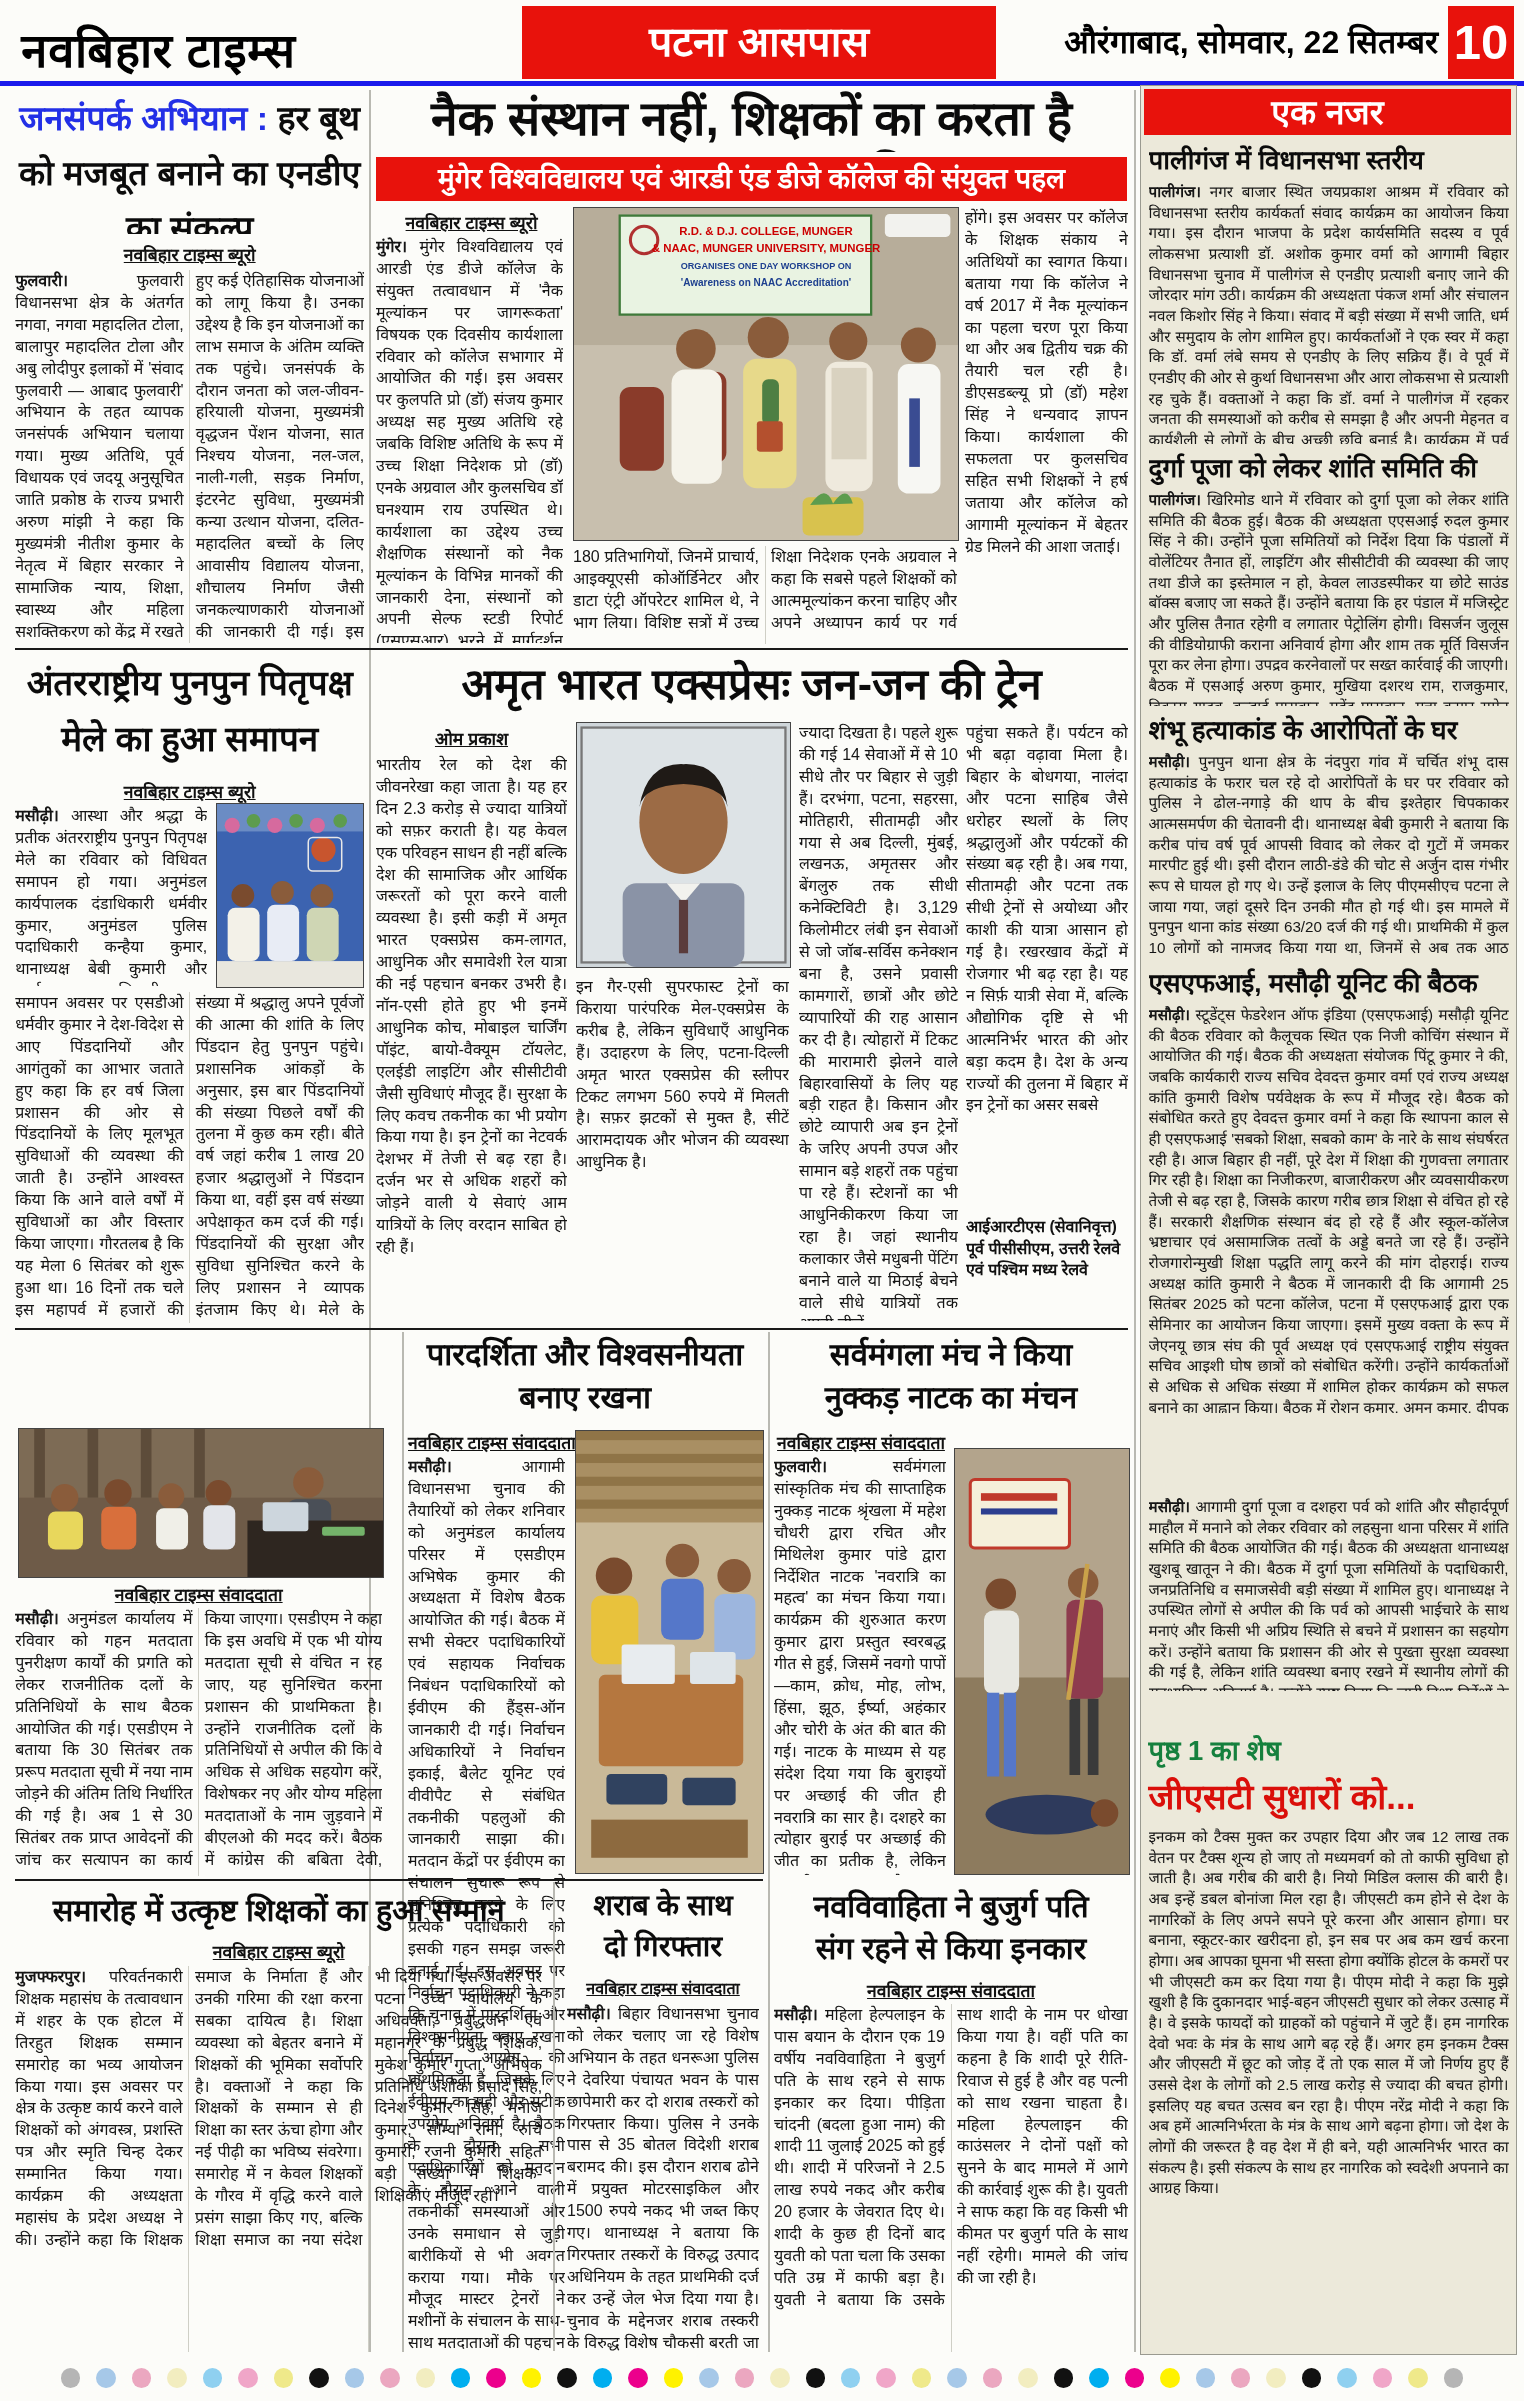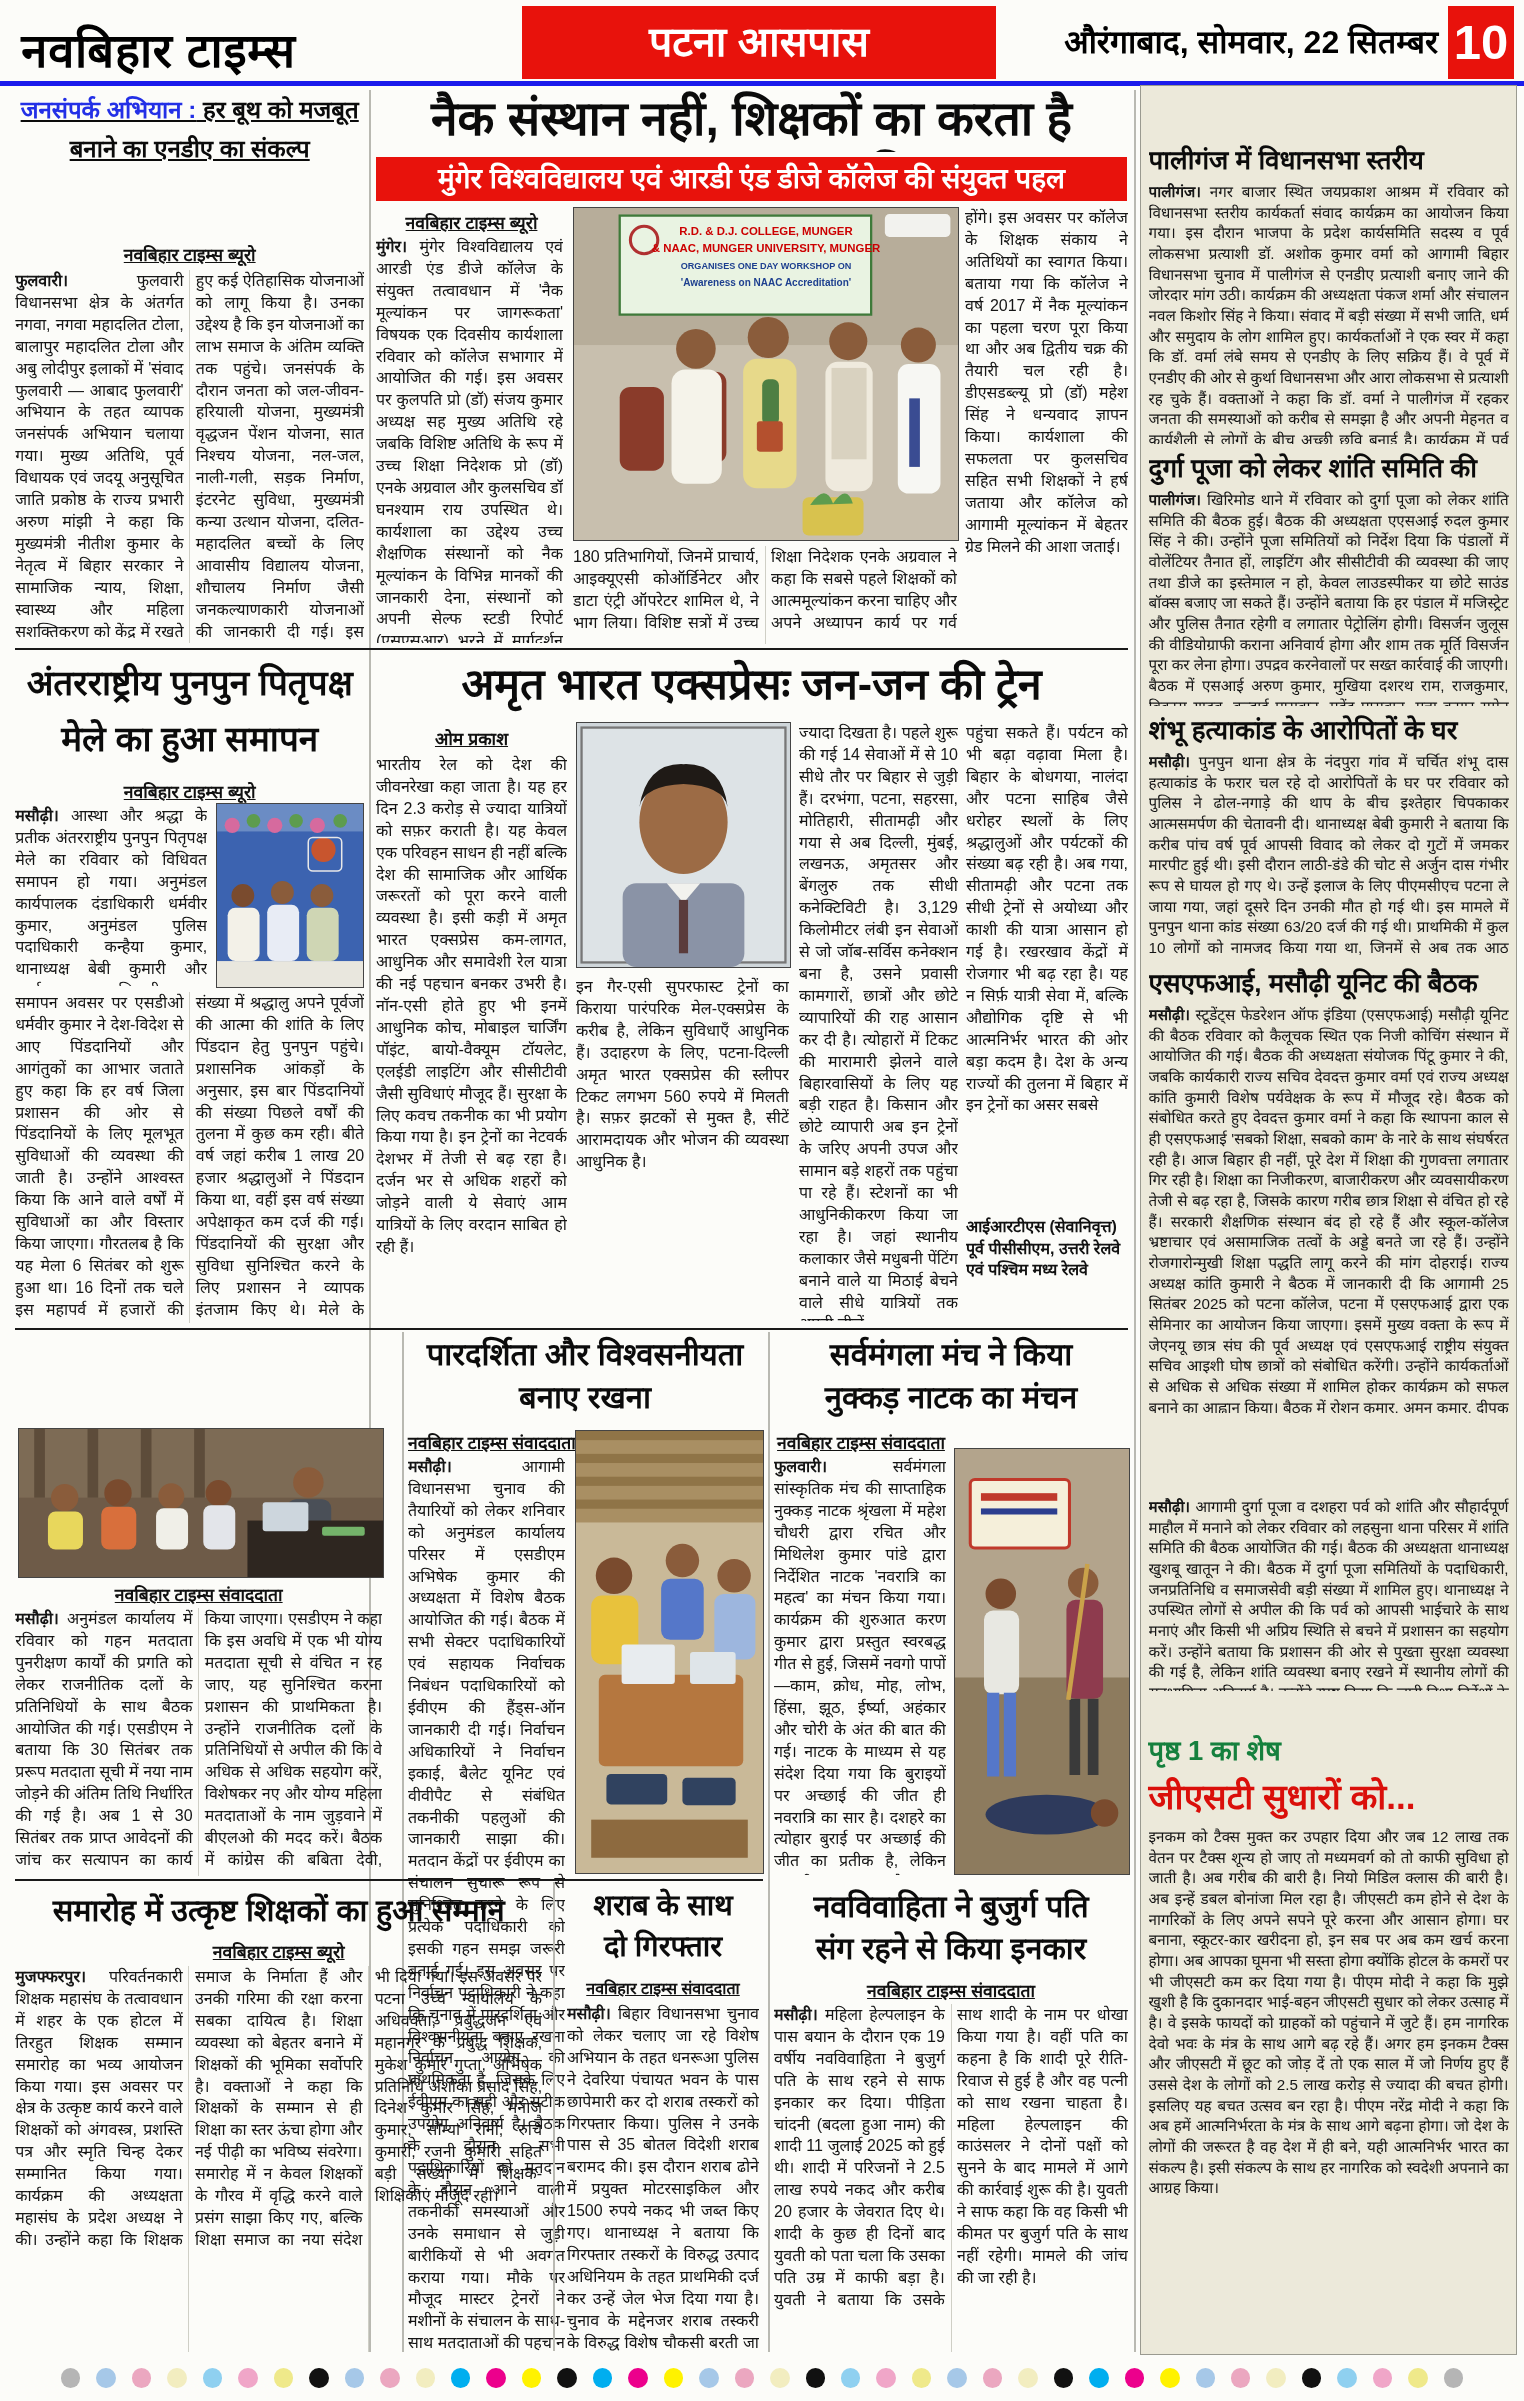--- a/index.html
+++ b/index.html
@@ -9,21 +9,21 @@
   
   .masthead{font-size:47px;font-weight:800;letter-spacing:0.8px;color:#000;}
   .section-box{background:#e8120c;color:#fff;font-size:41px;font-weight:800;text-align:center;}
   .date-line{font-size:32px;font-weight:700;text-align:right;color:#000;}
   .page-num{background:#e8120c;color:#fff;font-size:49px;font-weight:800;text-align:center;}
   .blue-rule{background:#1b1bec;}
   .h-rule{background:#1a1a1a;}
   .v-rule{background:#b9b9b2;width:1.5px;}
   
   .hl{font-weight:800;color:#0b0b0b;text-align:center;}
-  .hl-left{font-size:24px;line-height:1.62;text-decoration:underline;}
+  .hl-left{font-size:34px;line-height:1.62;}
   .hl-accent{color:#2330e6;}
   .hl-main{font-size:48px;line-height:1.2;}
   .red-bar{background:#e8120c;color:#fff;font-weight:800;font-size:28px;text-align:center;}
   .hl-mid{font-size:35px;line-height:1.6;}
   .hl-amrit{font-size:43px;line-height:1.3;}
   .hl-b3{font-size:31px;line-height:1.38;}
   .hl-b4{font-size:30.5px;line-height:1.38;}
   
   .byline{font-weight:700;font-size:17.5px;text-align:center;text-decoration:underline;white-space:nowrap;}
   .body-text{font-size:16px;line-height:1.37;text-align:justify;overflow:hidden;color:#151515;}
@@ -104,20 +104,21 @@
   </div>
 
   <div class="abs body-text" style="left:376px;top:236px;width:187px;height:407px;">
     <span class="dateline">मुंगेर।</span>
     <span>मुंगेर विश्वविद्यालय एवं आरडी एंड डीजे कॉलेज के संयुक्त तत्वावधान में 'नैक मूल्यांकन पर जागरूकता' विषयक एक दिवसीय कार्यशाला रविवार को कॉलेज सभागार में आयोजित की गई। इस अवसर पर कुलपति प्रो (डॉ) संजय कुमार अध्यक्ष सह मुख्य अतिथि रहे जबकि विशिष्ट अतिथि के रूप में उच्च शिक्षा निदेशक प्रो (डॉ) एनके अग्रवाल और कुलसचिव डॉ घनश्याम राय उपस्थित थे। कार्यशाला का उद्देश्य उच्च शैक्षणिक संस्थानों को नैक मूल्यांकन के विभिन्न मानकों की जानकारी देना, संस्थानों को अपनी सेल्फ स्टडी रिपोर्ट (एसएसआर) भरने में मार्गदर्शन देना तथा संस्थागत प्रदर्शन सुधार हेतु उपाय सुझाना था। कार्यशाला के संयोजक कॉलेज के प्राचार्य प्रो (डॉ) बिजेंद्र कुमार थे। संचालन कार्यक्रम समन्वयक मुनींद्र कुमार सिंह ने किया। विश्वविद्यालय के 35 कॉलेजों से</span>
   </div>
   <div class="abs body-text" style="left:965px;top:207px;width:163px;height:436px;">होंगे। इस अवसर पर कॉलेज के शिक्षक संकाय ने अतिथियों का स्वागत किया। बताया गया कि कॉलेज ने वर्ष 2017 में नैक मूल्यांकन का पहला चरण पूरा किया था और अब द्वितीय चक्र की तैयारी चल रही है। डीएसडब्ल्यू प्रो (डॉ) महेश सिंह ने धन्यवाद ज्ञापन किया। कार्यशाला की सफलता पर कुलसचिव सहित सभी शिक्षकों ने हर्ष जताया और कॉलेज को आगामी मूल्यांकन में बेहतर ग्रेड मिलने की आशा जताई।</div>
   <div class="abs body-text cols2" style="left:573px;top:546px;width:384px;height:98px;">180 प्रतिभागियों, जिनमें प्राचार्य, आइक्यूएसी कोऑर्डिनेटर और डाटा एंट्री ऑपरेटर शामिल थे, ने भाग लिया। विशिष्ट सत्रों में उच्च शिक्षा निदेशक एनके अग्रवाल ने कहा कि सबसे पहले शिक्षकों को आत्ममूल्यांकन करना चाहिए और अपने अध्यापन कार्य पर गर्व करना चाहिए। शैक्षणिक संस्थान की उत्कृष्टता ही शिक्षक की पहचान है। समाज संस्थान के स्तर के आधार पर ही मूल्यांकन करता है, इसलिए उच्च शिक्षा की गुणवत्ता निर्धारण सभी की सामूहिक जिम्मेदारी है। उन्होंने सामाजिक और प्रशासनिक स्तर पर घटते शिक्षक सम्मान की चिंता जताई और उत्कृष्ट कार्य को नैतिकता के साथ करने पर बल दिया। कुलसचिव डॉ घनश्याम राय ने कहा कि शैक्षणिक संस्थानों के प्रदर्शन के मूल्यांकन हेतु नैक प्रक्रिया अनिवार्य है और यह कार्यशाला सभी कॉलेजों को मूल्यांकन की तैयारी में मार्गदर्शन देगी। कुलपति प्रो (डॉ) संजय कुमार ने अध्यक्षीय वक्तव्य में कहा कि नैक संस्थान का नहीं बल्कि शिक्षकों के सामूहिक प्रदर्शन का मूल्यांकन करता है। उन्होंने 127 वर्ष पुराने आरडी एंड डीजे कॉलेज में नैक कार्यशाला आयोजित होने पर प्रसन्नता व्यक्त की और आशा जताई कि सभी कॉलेज इससे लाभान्वित</div>
 
   <div class="abs sidebar" style="left:1140px;top:85px;width:375px;height:2268px;">
+    <div class="abs sb-title" style="left:3px;top:3px;width:367px;height:46px;">एक नजर</div>
 
     <div class="abs sb-hl" style="left:7.6px;top:58px;width:360px;height:34px;overflow:hidden;">पालीगंज में विधानसभा स्तरीय कार्यकर्ता संवाद</div>
     <div class="abs sb-body" style="left:7.6px;top:96px;width:360px;height:262px;">
       <span class="dateline">पालीगंज।</span>
       <span>नगर बाजार स्थित जयप्रकाश आश्रम में रविवार को विधानसभा स्तरीय कार्यकर्ता संवाद कार्यक्रम का आयोजन किया गया। इस दौरान भाजपा के प्रदेश कार्यसमिति सदस्य व पूर्व लोकसभा प्रत्याशी डॉ. अशोक कुमार वर्मा को आगामी बिहार विधानसभा चुनाव में पालीगंज से एनडीए प्रत्याशी बनाए जाने की जोरदार मांग उठी। कार्यक्रम की अध्यक्षता पंकज शर्मा और संचालन नवल किशोर सिंह ने किया। संवाद में बड़ी संख्या में सभी जाति, धर्म और समुदाय के लोग शामिल हुए। कार्यकर्ताओं ने एक स्वर में कहा कि डॉ. वर्मा लंबे समय से एनडीए के लिए सक्रिय हैं। वे पूर्व में एनडीए की ओर से कुर्था विधानसभा और आरा लोकसभा से प्रत्याशी रह चुके हैं। वक्ताओं ने कहा कि डॉ. वर्मा ने पालीगंज में रहकर जनता की समस्याओं को करीब से समझा है और अपनी मेहनत व कार्यशैली से लोगों के बीच अच्छी छवि बनाई है। कार्यक्रम में पूर्व विधानसभा प्रत्याशी चंदन कुमार, मुखिया अरविंद कुमार मौर्य, मुखिया पति हरेकृष्णा कुमार, मोहन कुमार, जयनंदन वर्मा, सुरेंद्र प्रसाद, पूर्व मुखिया राजेश कुमार, जय कुमार, रवीश कुमार, उमेश सिंह, विजय शर्मा, पूर्व मुखिया सह जिला पार्षद अरविंद कुमार सहित बड़ी संख्या में कार्यकर्ता उपस्थित थे।</span>
     </div>
 
     <div class="abs sb-hl" style="left:7.6px;top:366px;width:360px;height:34px;overflow:hidden;">दुर्गा पूजा को लेकर शांति समिति की बैठक</div>
     <div class="abs sb-body" style="left:7.6px;top:404px;width:360px;height:216px;">
       <span class="dateline">पालीगंज।</span>

